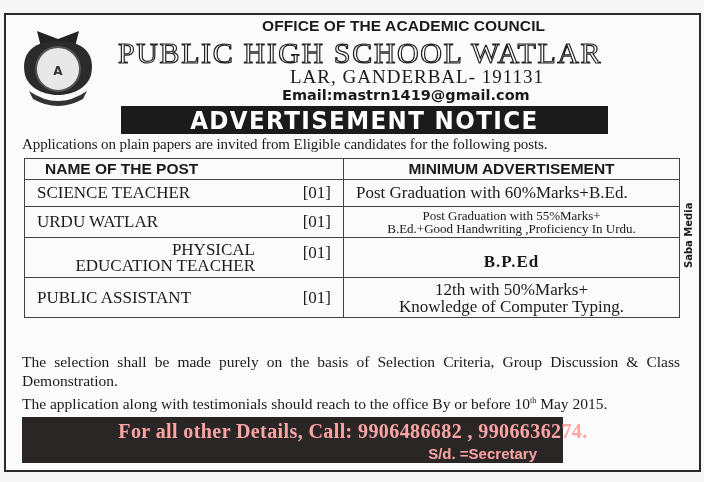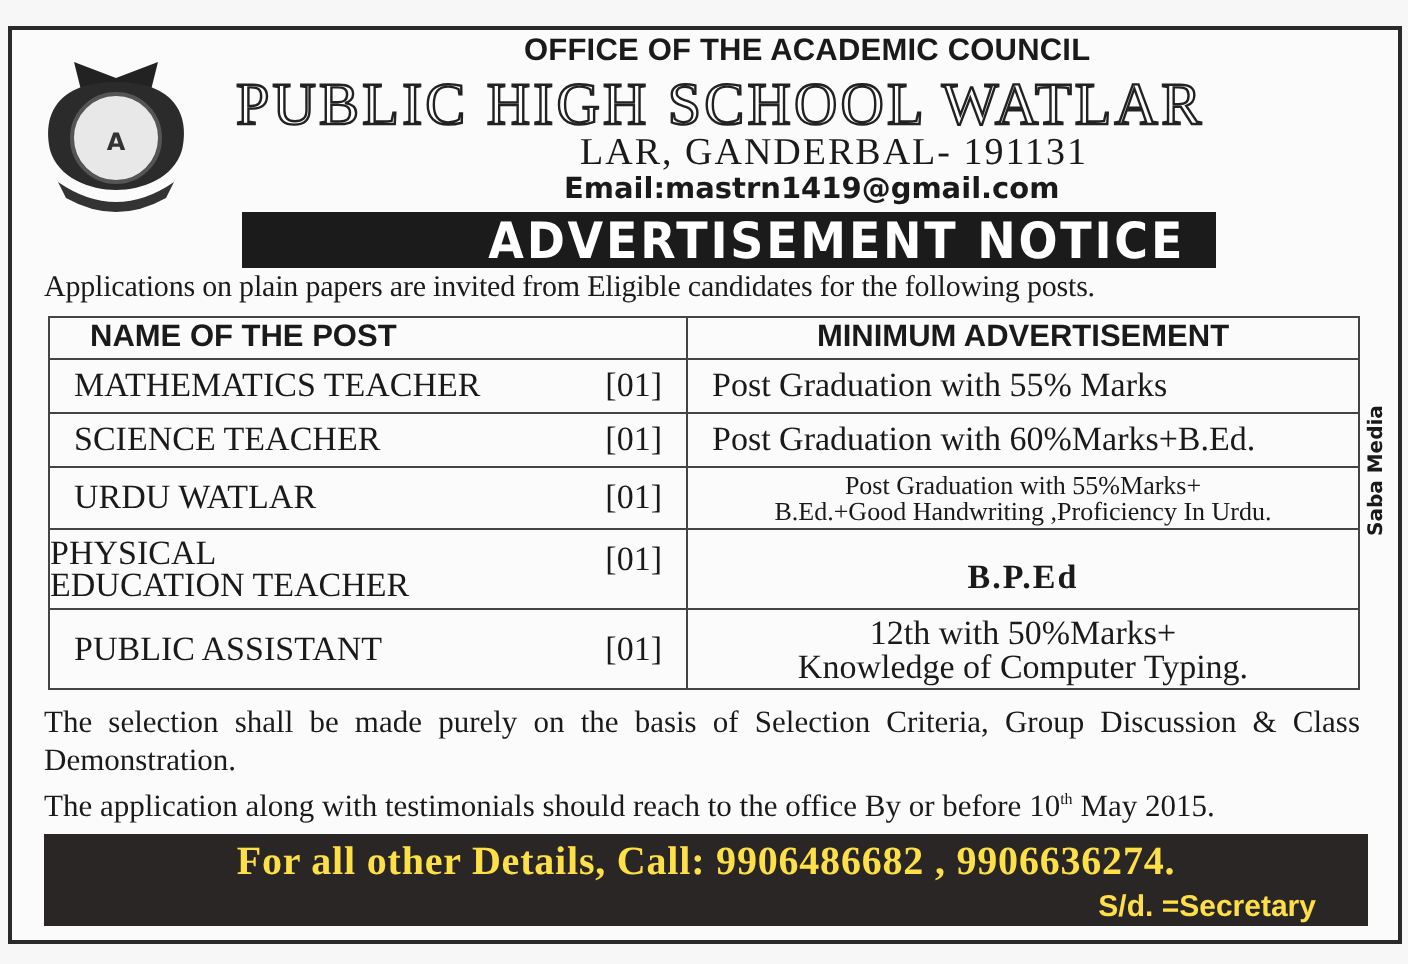--- a/index.html
+++ b/index.html
@@ -3,42 +3,42 @@
 <meta charset="utf-8">
 <style>
   html, body { margin:0; padding:0; }
   body { width:704px; height:482px; background:#f7f7f7; position:relative; overflow:hidden; color:#1a1a1a; }
   .frame { position:absolute; left:4px; top:13px; width:693px; height:455px; border:2px solid #2a2a2a; background:#fbfbfb; }
   .logo { position:absolute; left:17px; top:27px; width:82px; height:80px; }
   .office { position:absolute; left:262px; top:17px; font-family:"Liberation Sans",sans-serif; font-weight:bold; font-size:15.5px; letter-spacing:0.1px; }
   .school { position:absolute; left:118px; top:36px; font-family:"Liberation Serif",serif; font-size:30px; letter-spacing:1.6px; color:#fff; -webkit-text-stroke:1.2px #222; white-space:nowrap; }
   .addr { position:absolute; left:290px; top:66px; font-family:"Liberation Serif",serif; font-size:19px; letter-spacing:1px; white-space:nowrap; }
   .email { position:absolute; left:282px; top:87px; font-family:"DejaVu Sans",sans-serif; font-weight:bold; font-size:14.5px; white-space:nowrap; }
-  .banner { position:absolute; left:121px; top:106px; width:487px; height:28px; background:#1b1b1b; color:#fff; font-family:"DejaVu Sans",sans-serif; font-weight:bold; font-size:25px; text-align:right; line-height:29px; letter-spacing:1.5px; transform-origin:center; }
+  .banner { position:absolute; left:121px; top:106px; width:487px; height:28px; background:#1b1b1b; color:#fff; font-family:"DejaVu Sans",sans-serif; font-weight:bold; font-size:25px; text-align:center; line-height:29px; letter-spacing:1.5px; transform-origin:center; }
   .banner span { display:inline-block; transform:scaleX(0.92); }
   .intro { position:absolute; left:22px; top:136px; font-family:"Liberation Serif",serif; font-size:15px; white-space:nowrap; letter-spacing:-0.1px; }
   table.posts { position:absolute; left:24px; top:158px; width:656px; border-collapse:collapse; border:1.5px solid #333; }
   table.posts td, table.posts th { border:1.5px solid #444; padding:0; }
   table.posts th { height:20px; font-family:"Liberation Sans",sans-serif; font-weight:bold; font-size:15.5px; text-align:left; }
   th.col1 { width:298px; padding-left:20px !important; }
   th.col2 { text-align:center !important; }
   td.post { font-family:"Liberation Serif",serif; font-size:17px; position:relative; }
   td.post .name { padding-left:12px; display:block; }
   td.post .count { position:absolute; right:12px; top:50%; transform:translateY(-50%); }
-  td.post.center .name { padding-left:0; text-align:left; width:230px; line-height:16px;font-family:Liberation Serif, serif; }
+  td.post.center .name { padding-left:0; text-align:right; width:230px; line-height:16px;font-family:Liberation Serif, serif; }
   td.qual { font-family:"Liberation Serif",serif; font-size:17px; padding-left:12px !important; }
   td.qual.small { font-size:13px; text-align:center; line-height:13px; padding-left:0 !important; }
   td.qual.center { text-align:center; padding-left:0 !important; }
   td.qual.bold { font-weight:bold; font-size:17px; letter-spacing:1px; }
   .r1 { height:27px; } .r2 { height:27px; } .r3 { height:31px; } .r4 { height:40px; } .r5 { height:40px; }
   .side { position:absolute; left:683px; top:268px; transform:rotate(-90deg); transform-origin:left top; font-family:"DejaVu Sans",sans-serif; font-weight:bold; font-size:10px; white-space:nowrap; }
   .p1 { position:absolute; left:22px; top:352px; width:658px; font-family:"Liberation Serif",serif; font-size:15.5px; line-height:19px; text-align:justify; }
   .p2 { position:absolute; left:22px; top:395px; font-family:"Liberation Serif",serif; font-size:15.5px; white-space:nowrap; }
   .p2 sup { font-size:8px;text-align:right; }
-  .footer { position:absolute; left:22px; top:417px; width:662px; height:46px; background:#2a2625; color:#fde047; }
+  .footer { position:absolute; left:22px; top:417px; width:529px; height:46px; background:#2a2625; color:#fca5a5;padding-left:12px; }
   .call { position:absolute; left:0; width:662px; top:3px; text-align:center; font-family:"Liberation Serif",serif; font-weight:bold; font-size:20px; letter-spacing:0.4px; }
   .sd { position:absolute; right:26px; top:28px; font-family:"Liberation Sans",sans-serif; font-weight:bold; font-size:15px; }
 </style>
 </head>
 <body>
 
 <div class="frame"></div>
 
 <div class="logo">
   <svg width="82" height="80" viewBox="0 0 82 80">
@@ -57,27 +57,20 @@
 
 <div class="banner"><span>ADVERTISEMENT NOTICE</span></div>
 
 <div class="intro">Applications on plain papers are invited from Eligible candidates for the following posts.</div>
 
 <table class="posts">
   <tbody>
       <tr>
     <th class="col1">NAME OF THE POST</th>
     <th class="col2">MINIMUM ADVERTISEMENT</th>
-  </tr>
-  <tr class="r1">
-    <td class="post">
-      <span class="name">MATHEMATICS TEACHER</span>
-      <span class="count">[01]</span>
-    </td>
-    <td class="qual">Post Graduation with 55% Marks</td>
   </tr>
   <tr class="r2">
     <td class="post">
       <span class="name">SCIENCE TEACHER</span>
       <span class="count">[01]</span>
     </td>
     <td class="qual">Post Graduation with 60%Marks+B.Ed.</td>
   </tr>
   <tr class="r3">
     <td class="post">

